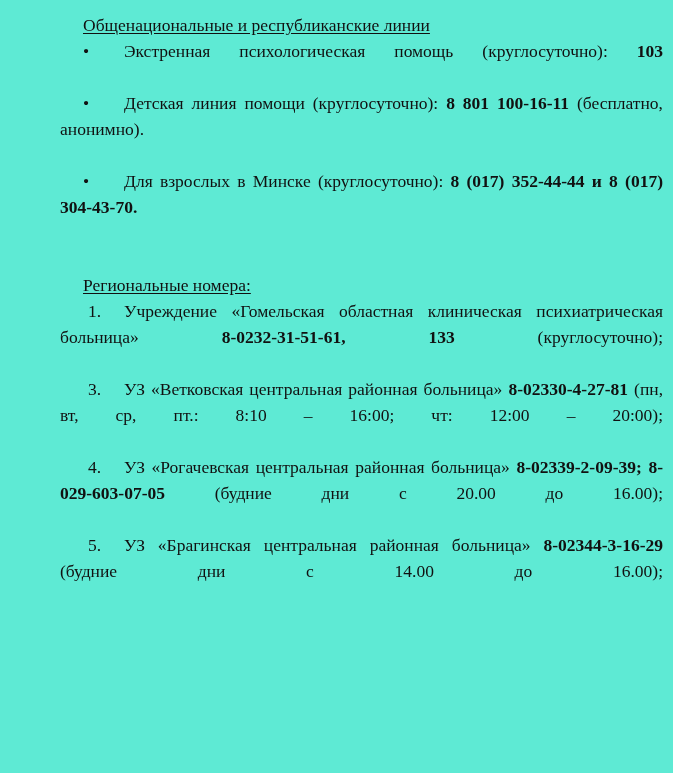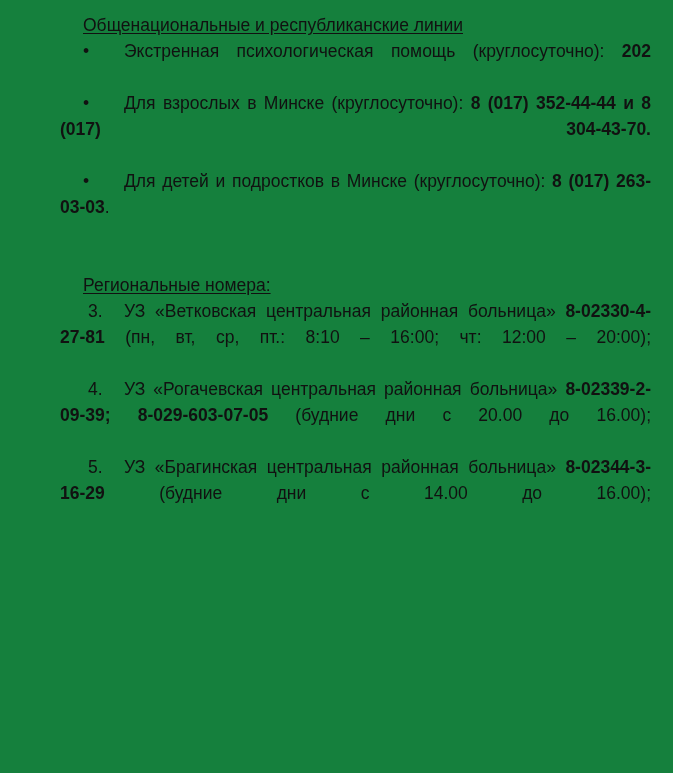--- a/index.html
+++ b/index.html
@@ -4,28 +4,28 @@
 <style>
   html, body {
     margin: 0;
     padding: 0;
     background: #ffffff;
   }
   .page {
     position: relative;
     width: 673px;
     height: 773px;
-    background: #15803d;
-    font-family: Liberation Sans, sans-serif;
+    background: #5eead4;
+    font-family: Liberation Serif, serif;
     font-size: 17.5px;
     line-height: 26px;
     color: #111111;
     overflow: hidden;
     box-sizing: border-box;
-    padding: 12px 22px 0 60px;
+    padding: 12px 10px 0 60px;
   }
   .heading {
     text-decoration: underline;
     text-underline-offset: 2px;
     margin: 0 0 0 0;
     padding-left: 23px;
     white-space: nowrap;
   }
   .heading-regional {
     text-decoration: underline;
@@ -69,28 +69,29 @@
   }
 </style>
 </head>
 <body>
 
 <div class="page">
 
   <div class="heading">Общенациональные и республиканские линии</div>
 
   <ul class="bullets" id="national-list">
-      <li class="item"><span class="marker">•</span><span>Экстренная психологическая помощь (круглосуточно): </span><span class="b">202</span></li>
+      <li class="item"><span class="marker">•</span><span>Экстренная психологическая помощь (круглосуточно): </span><span class="b">103</span></li>
+      <li class="item"><span class="marker">•</span><span>Детская линия помощи (круглосуточно): </span><span class="b">8 801 100-16-11</span><span> (бесплатно, анонимно).</span></li>
       <li class="item"><span class="marker">•</span><span>Для взрослых в Минске (круглосуточно): </span><span class="b">8 (017) 352-44-44 и 8 (017) 304-43-70.</span></li>
-      <li class="item"><span class="marker">•</span><span>Для детей и подростков в Минске (круглосуточно): </span><span class="b">8 (017) 263-03-03</span><span>.</span></li>
     </ul>
 
   <div class="spacer"></div>
 
   <div class="heading-regional">Региональные номера:</div>
 
   <ol class="numbers" id="regional-list">
+      <li class="item"><span class="marker num">1.</span><span>Учреждение «Гомельская областная клиническая психиатрическая больница» </span><span class="b">8-0232-31-51-61, 133</span><span> (круглосуточно);</span></li>
       <li class="item"><span class="marker num">3.</span><span>УЗ «Ветковская центральная районная больница» </span><span class="b">8-02330-4-27-81</span><span> (пн, вт, ср, пт.: 8:10 – 16:00; чт: 12:00 – 20:00);</span></li>
       <li class="item"><span class="marker num">4.</span><span>УЗ «Рогачевская центральная районная больница» </span><span class="b">8-02339-2-09-39; 8-029-603-07-05</span><span> (будние дни с 20.00 до 16.00);</span></li>
       <li class="item"><span class="marker num">5.</span><span>УЗ «Брагинская центральная районная больница» </span><span class="b">8-02344-3-16-29</span><span> (будние дни с 14.00 до 16.00);</span></li>
     </ol>
 
 </div>
 
 </body></html>

